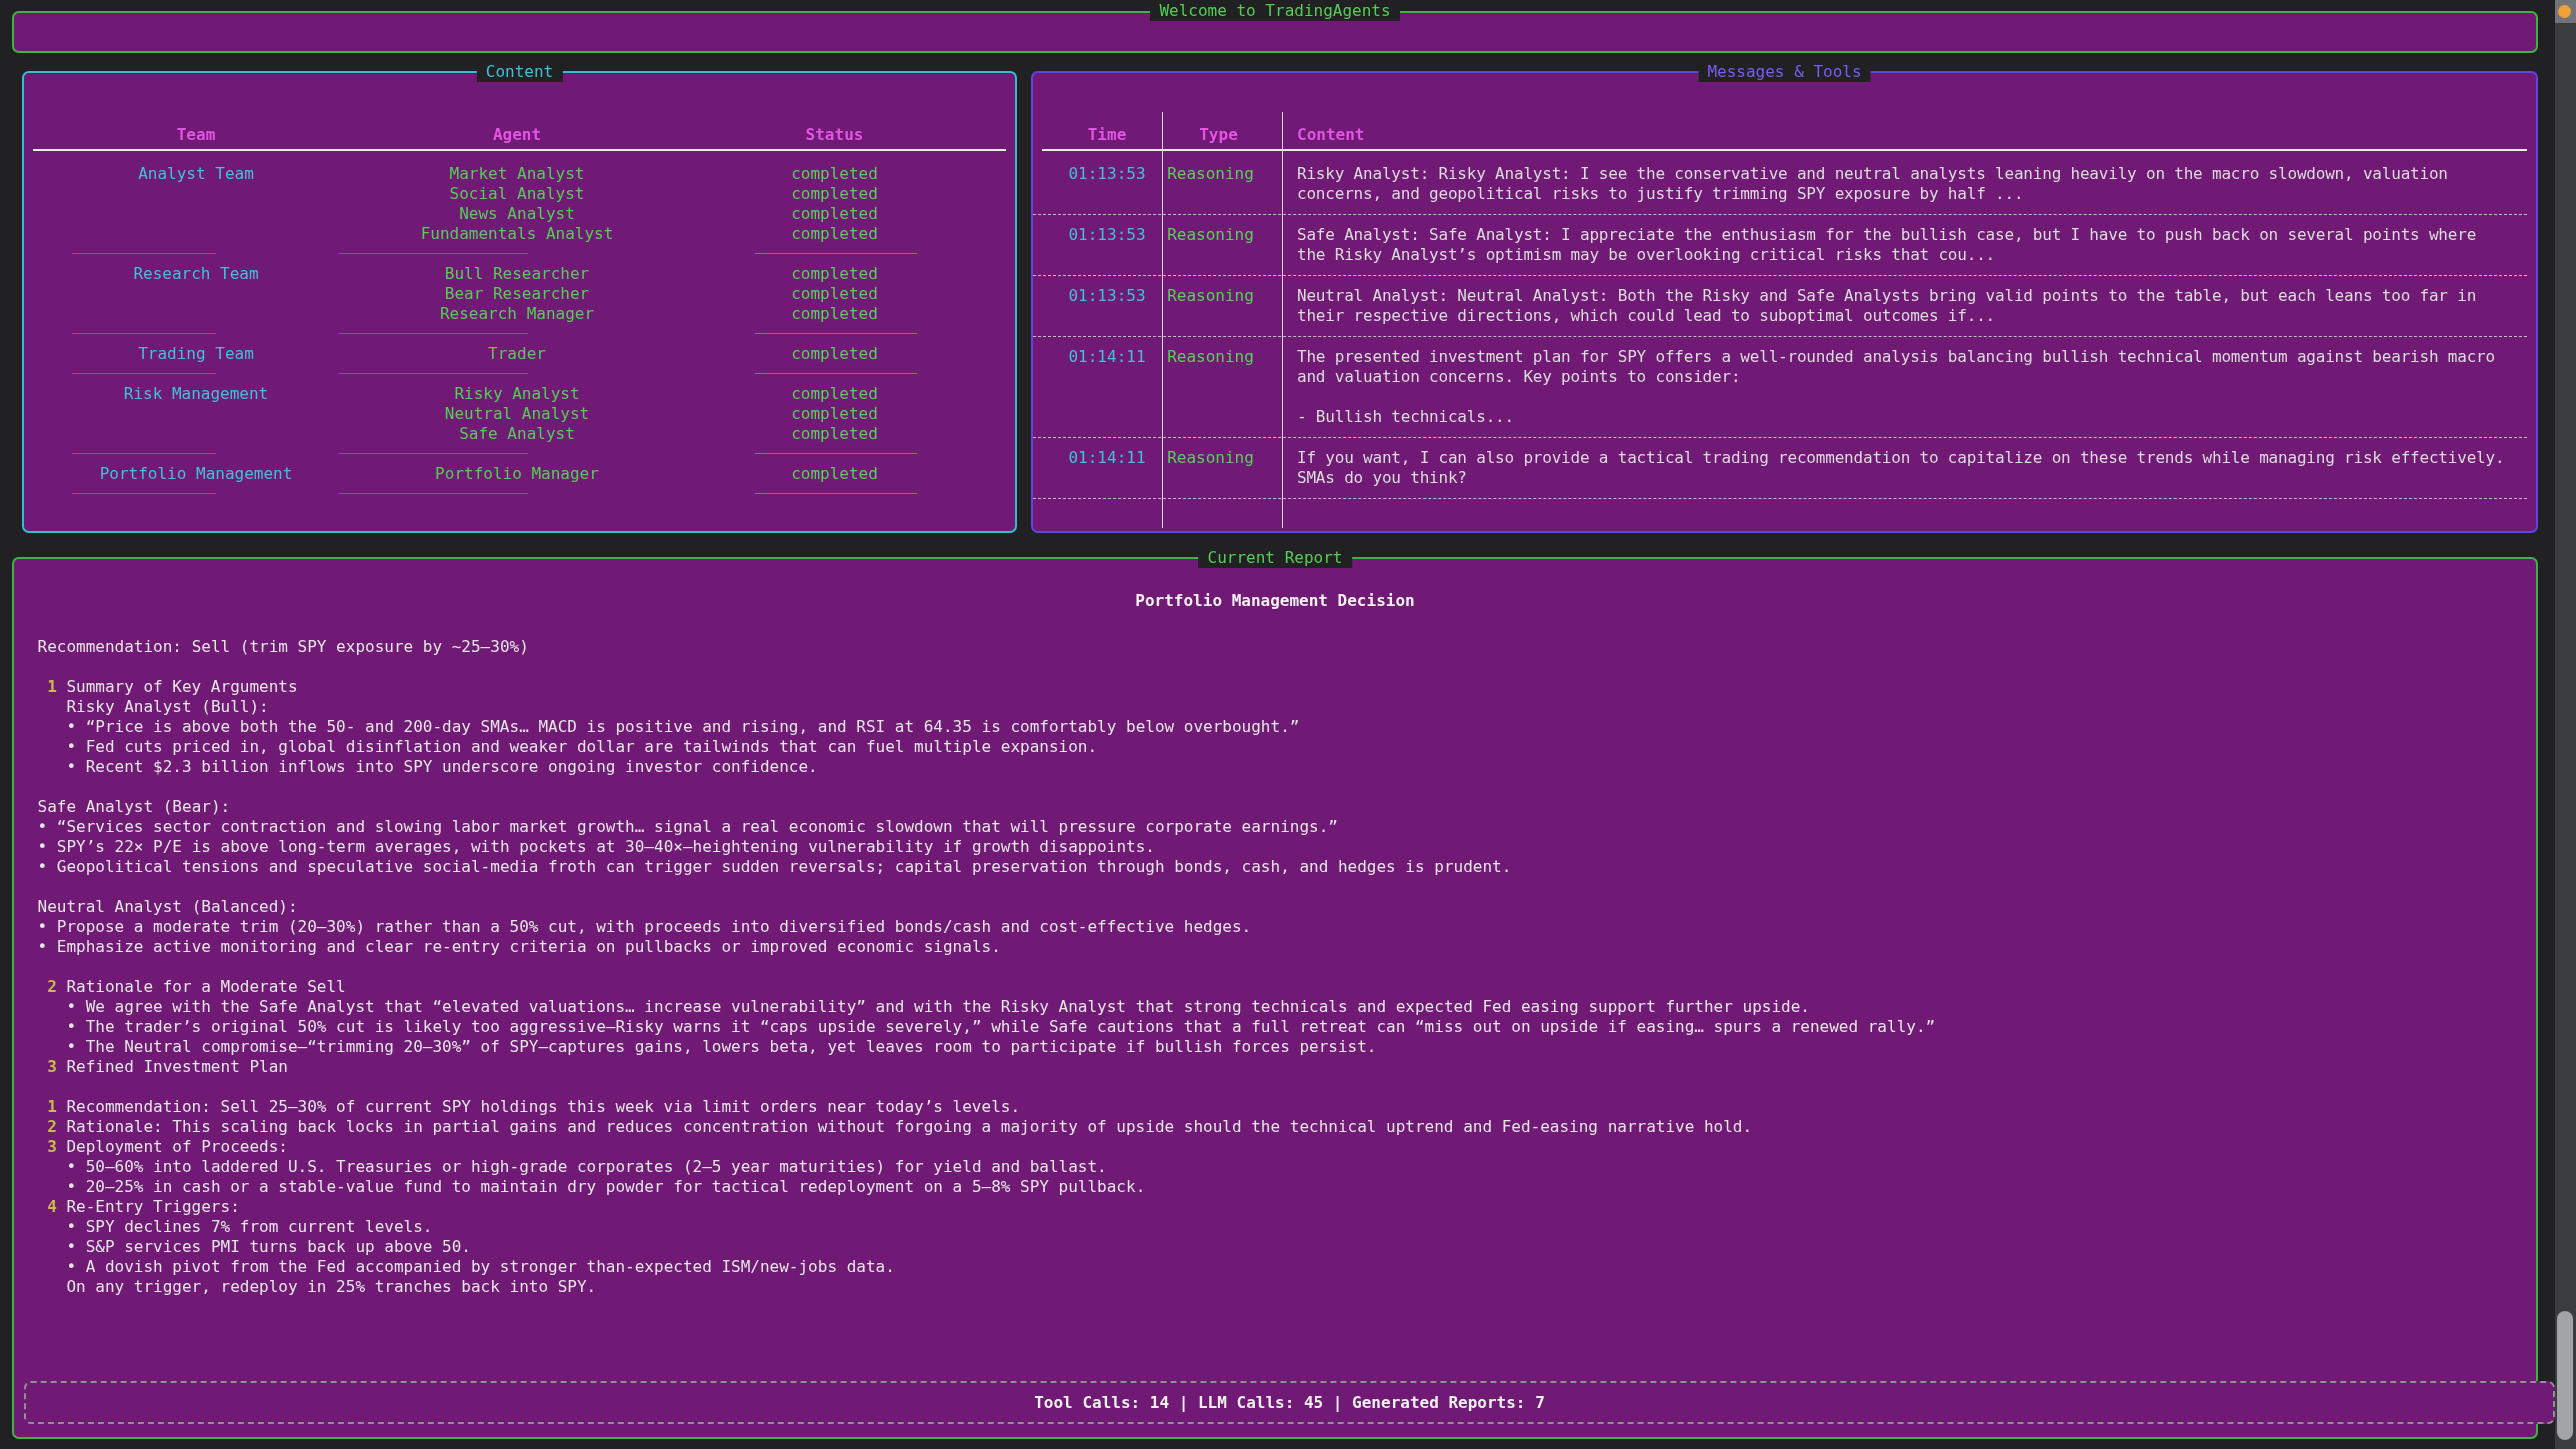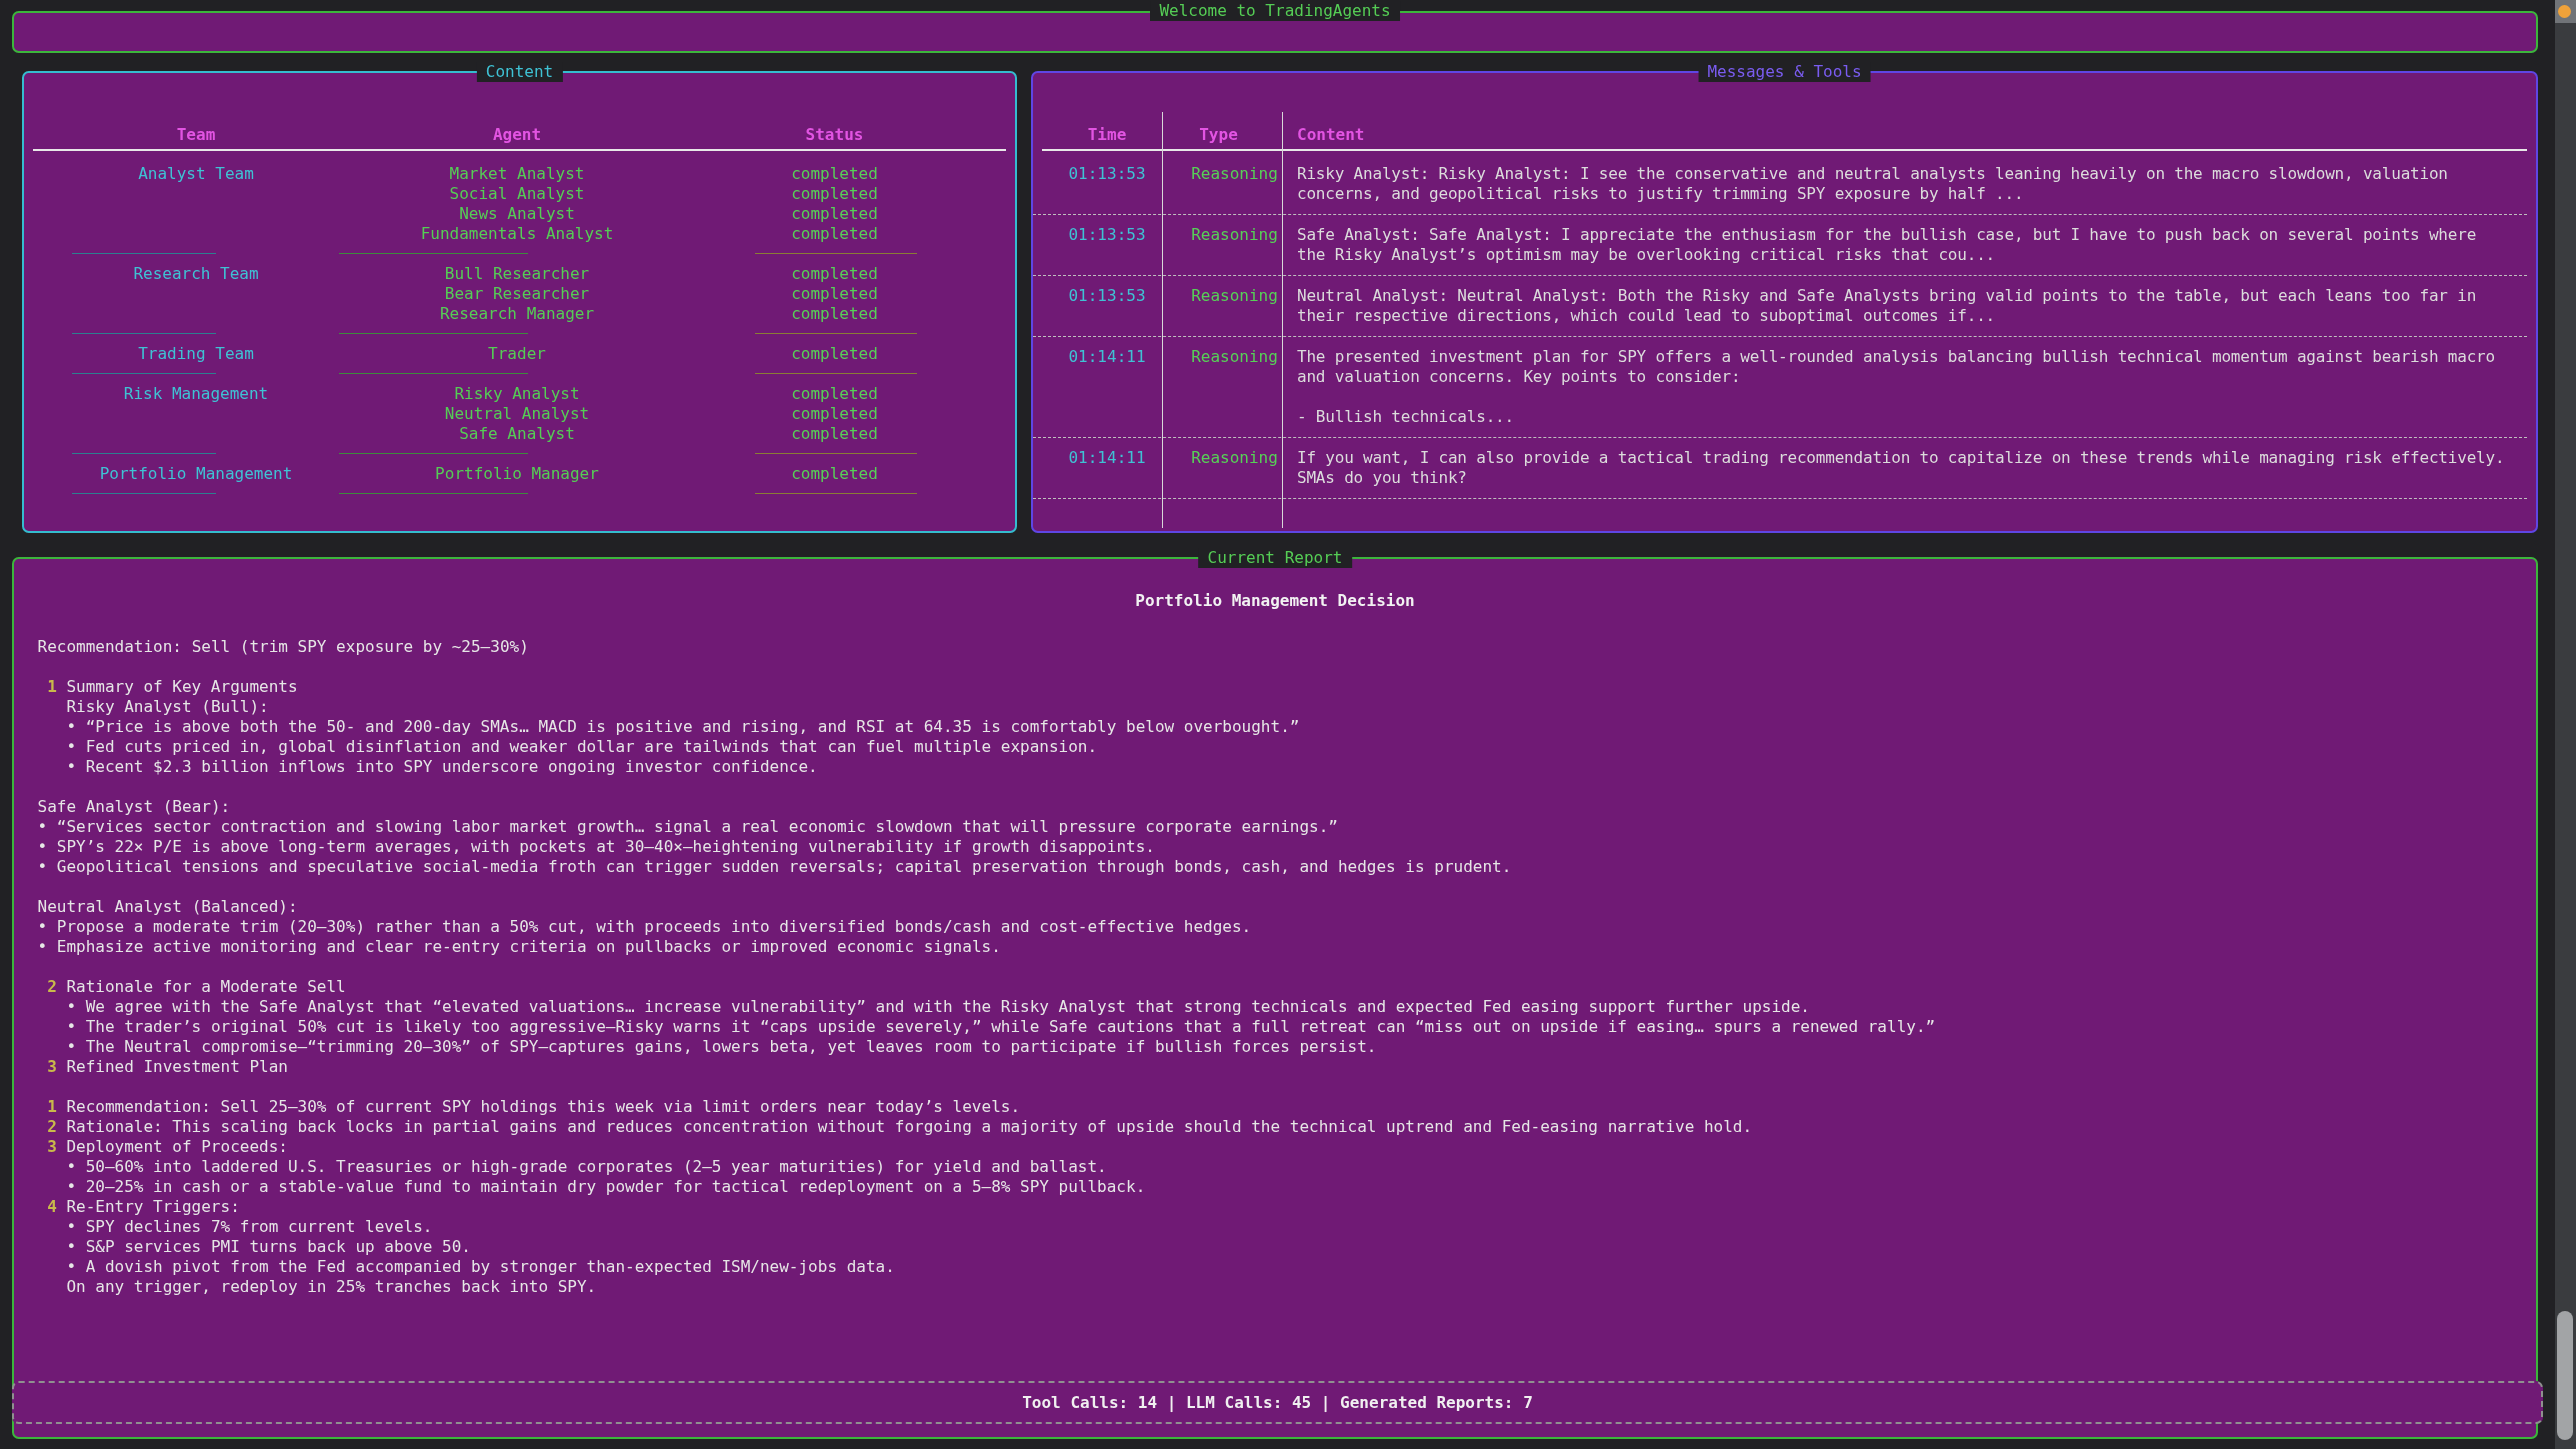--- a/index.html
+++ b/index.html
@@ -38,38 +38,38 @@
   .sep-status{left:731px;width:162px;border-color:#8a7d35;}
 
   
   #messages{left:1031px;top:71px;width:1507px;height:462px;border-color:#5f46e4;}
   .ms-head-row{position:absolute;top:52px;left:0;width:100%;height:20px;}
   .ms-underline{position:absolute;top:76px;left:9.4px;right:9.4px;height:0;border-top:2px solid #e8e8e8;}
   .ms-vline{position:absolute;top:39px;height:416px;width:0;border-left:1.3px solid #d8d8d8;}
   #ms-body{position:absolute;top:81px;left:0;right:9.4px;}
   .msg-row{position:relative;border-bottom:1.3px dashed #bfbfbf;padding:10px 0;}
   .msg-time{position:absolute;left:27px;width:94px;top:10px;text-align:center;color:#3fc2d4;white-space:pre;}
-  .msg-type{position:absolute;left:158px;width:87px;top:10px;text-align:center;color:#57d057;white-space:pre;}
+  .msg-type{position:absolute;left:134px;width:87px;top:10px;text-align:center;color:#57d057;white-space:pre;}
   .msg-content{margin-left:264px;width:1238px;color:#dcdcdc;letter-spacing:-0.2px;}
   .msg-line{white-space:pre;height:20px;overflow:hidden;}
   .h-time{position:absolute;left:27px;width:94px;text-align:center;}
   .h-type{position:absolute;left:142px;width:87px;text-align:center;}
   .h-content{position:absolute;left:264px;}
 
   
   #report{left:12px;top:557px;width:2526px;height:882px;border-color:#3cb53c;}
   .rp-heading{position:absolute;top:32px;left:0;width:100%;text-align:center;font-weight:bold;color:#f2f2f2;}
   #rp-body{position:absolute;top:78px;left:23.5px;right:13.4px;color:#e6e6e6;}
   .rp-line{white-space:pre;height:20px;overflow:hidden;}
   .rp-ind3{padding-left:3ch;}
   .rnum{display:inline-block;width:1ch;margin-left:1ch;margin-right:1ch;text-align:right;color:#c9b94b;font-weight:bold;}
   .rbul{display:inline-block;margin-right:1ch;}
 
   
-  #footer{left:12px;top:1381px;width:2531px;height:43px;border-color:#909090;border-style:dashed;}
+  #footer{left:24px;top:1381px;width:2531px;height:43px;border-color:#909090;border-style:dashed;}
   .footer-text{position:absolute;top:0;left:0;width:100%;height:39px;line-height:39px;text-align:center;color:#f0f0f0;font-weight:bold;white-space:pre;}
 
   
   #scrollbar{position:absolute;right:0;top:0;width:21.5px;height:1449px;background:#3a3c3f;}
   #sb-top{position:absolute;top:0;left:0;width:21.5px;height:23px;background:#717478;}
   #sb-dot{position:absolute;top:4.7px;left:3.4px;width:13.4px;height:13.4px;border-radius:50%;background:#f0a23a;}
   #sb-thumb{position:absolute;left:2.7px;top:1311px;width:16px;height:129px;border-radius:8px;background:#a2a4a6;}
 </style>
 </head>
 <body>

